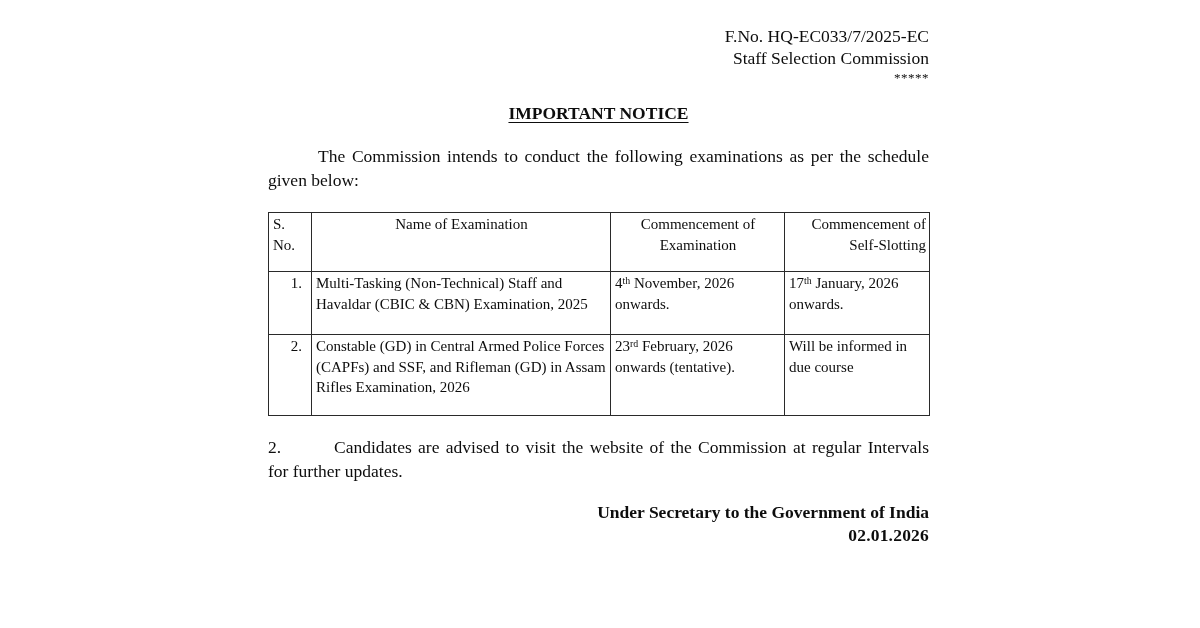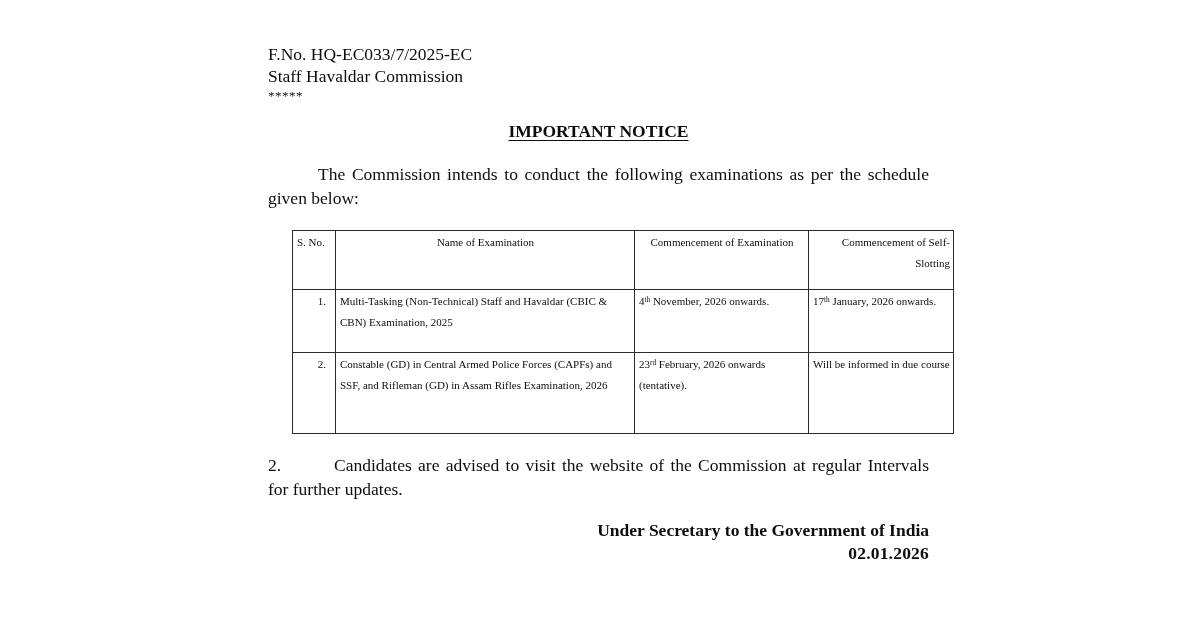--- a/index.html
+++ b/index.html
@@ -18,24 +18,24 @@
 
   .page {
     position: absolute;
     left: 268px;
     top: 0;
     width: 661px;
   }
 
   
   .header {
-    text-align: left;
+    text-align: right;
     font-size: 17.5px;
     line-height: 21.5px;
-    padding-top: 44px;
+    padding-top: 26px;
   }
   .header .line {
     white-space: nowrap;
   }
   .stars {
     font-size: 13px;
     line-height: 15px;
     letter-spacing: 0.5px;
     margin-top: 1px;
   }
@@ -68,23 +68,22 @@
   .para-2 {
     margin-top: 19px;
   }
 
   
   table.schedule {
     border-collapse: collapse;
     table-layout: fixed;
     width: 661px;
     margin-top: 20px;
-    font-size: 11px;
+    font-size: 15px;
     line-height: 20.5px;
-    margin-left: 24px;
   }
   table.schedule td,
   table.schedule th {
     border: 1px solid #2a2a2a;
     padding: 1px 3px 1px 4px;
     vertical-align: top;
     font-weight: normal;
   }
   col.c-sno  { width: 43px; }
   col.c-name { width: 299px; }
@@ -127,21 +126,21 @@
     letter-spacing: 0.2px;
   }
 </style>
 </head>
 <body>
 
 <div class="page">
 
   <div class="header">
     <div class="line">F.No. HQ-EC033/7/2025-EC</div>
-    <div class="line">Staff Havaldar Commission</div>
+    <div class="line">Staff Selection Commission</div>
     <div class="stars">*****</div>
   </div>
 
   <div class="notice-title">IMPORTANT NOTICE</div>
 
   <p class="para indent-first">The Commission intends to conduct the following examinations as per the schedule given below:</p>
 
   <table class="schedule">
     <colgroup>
       <col class="c-sno">

